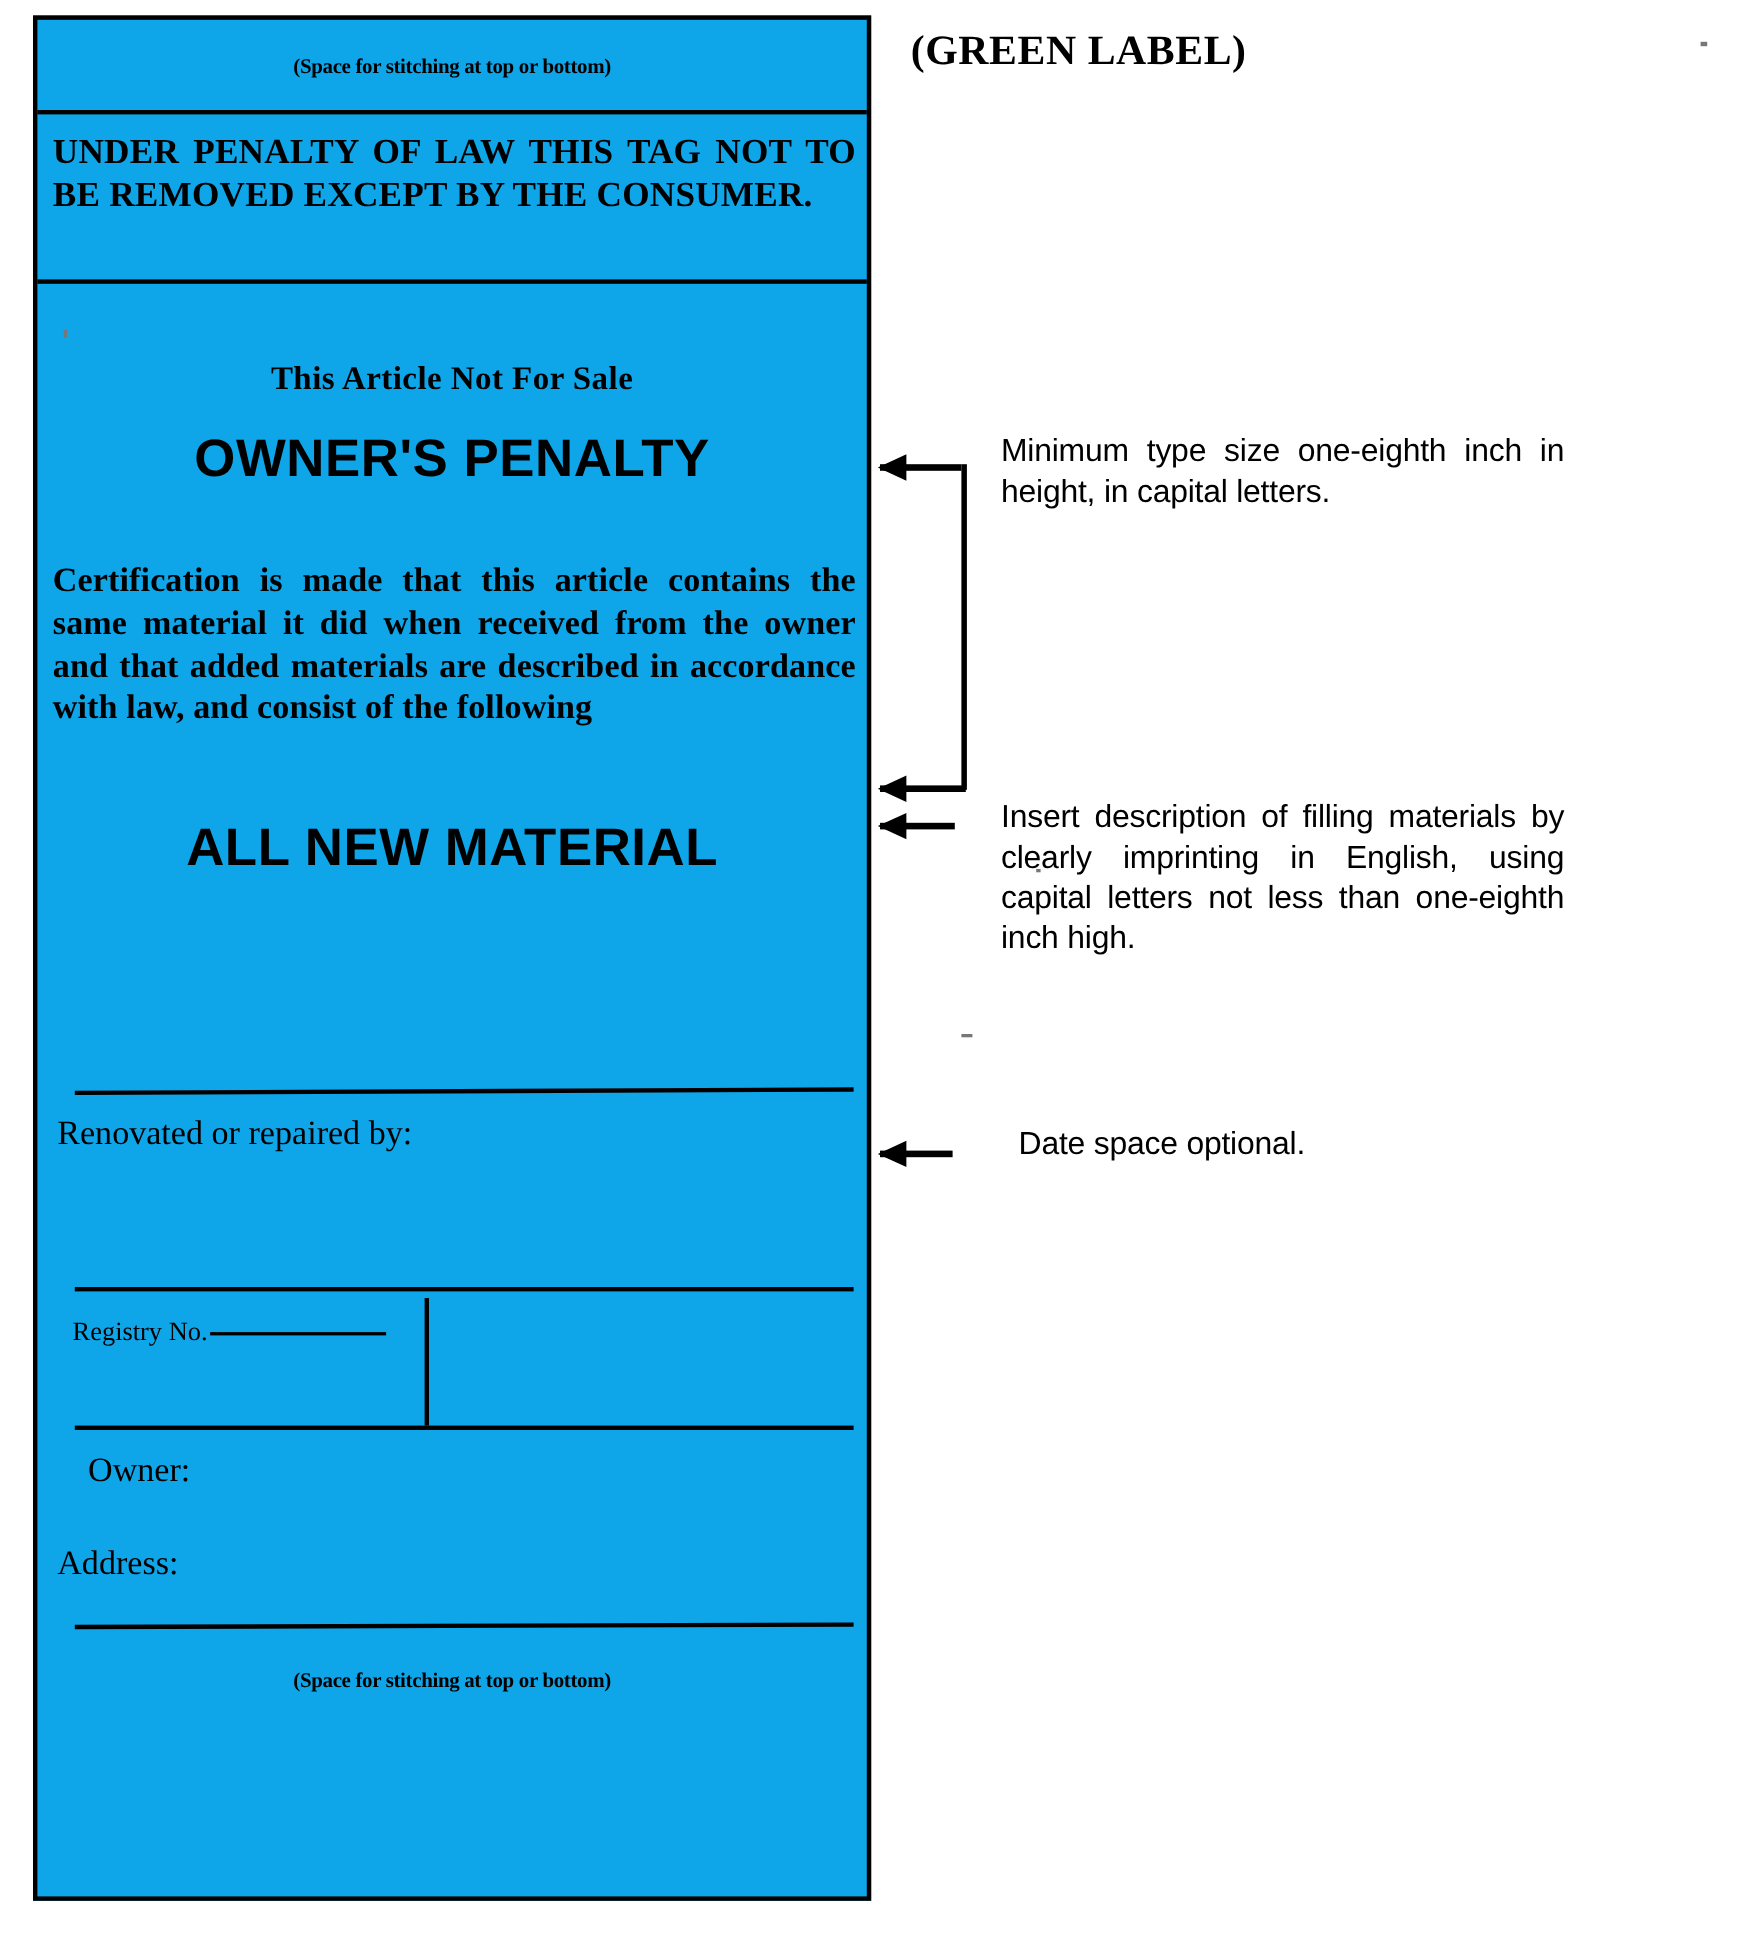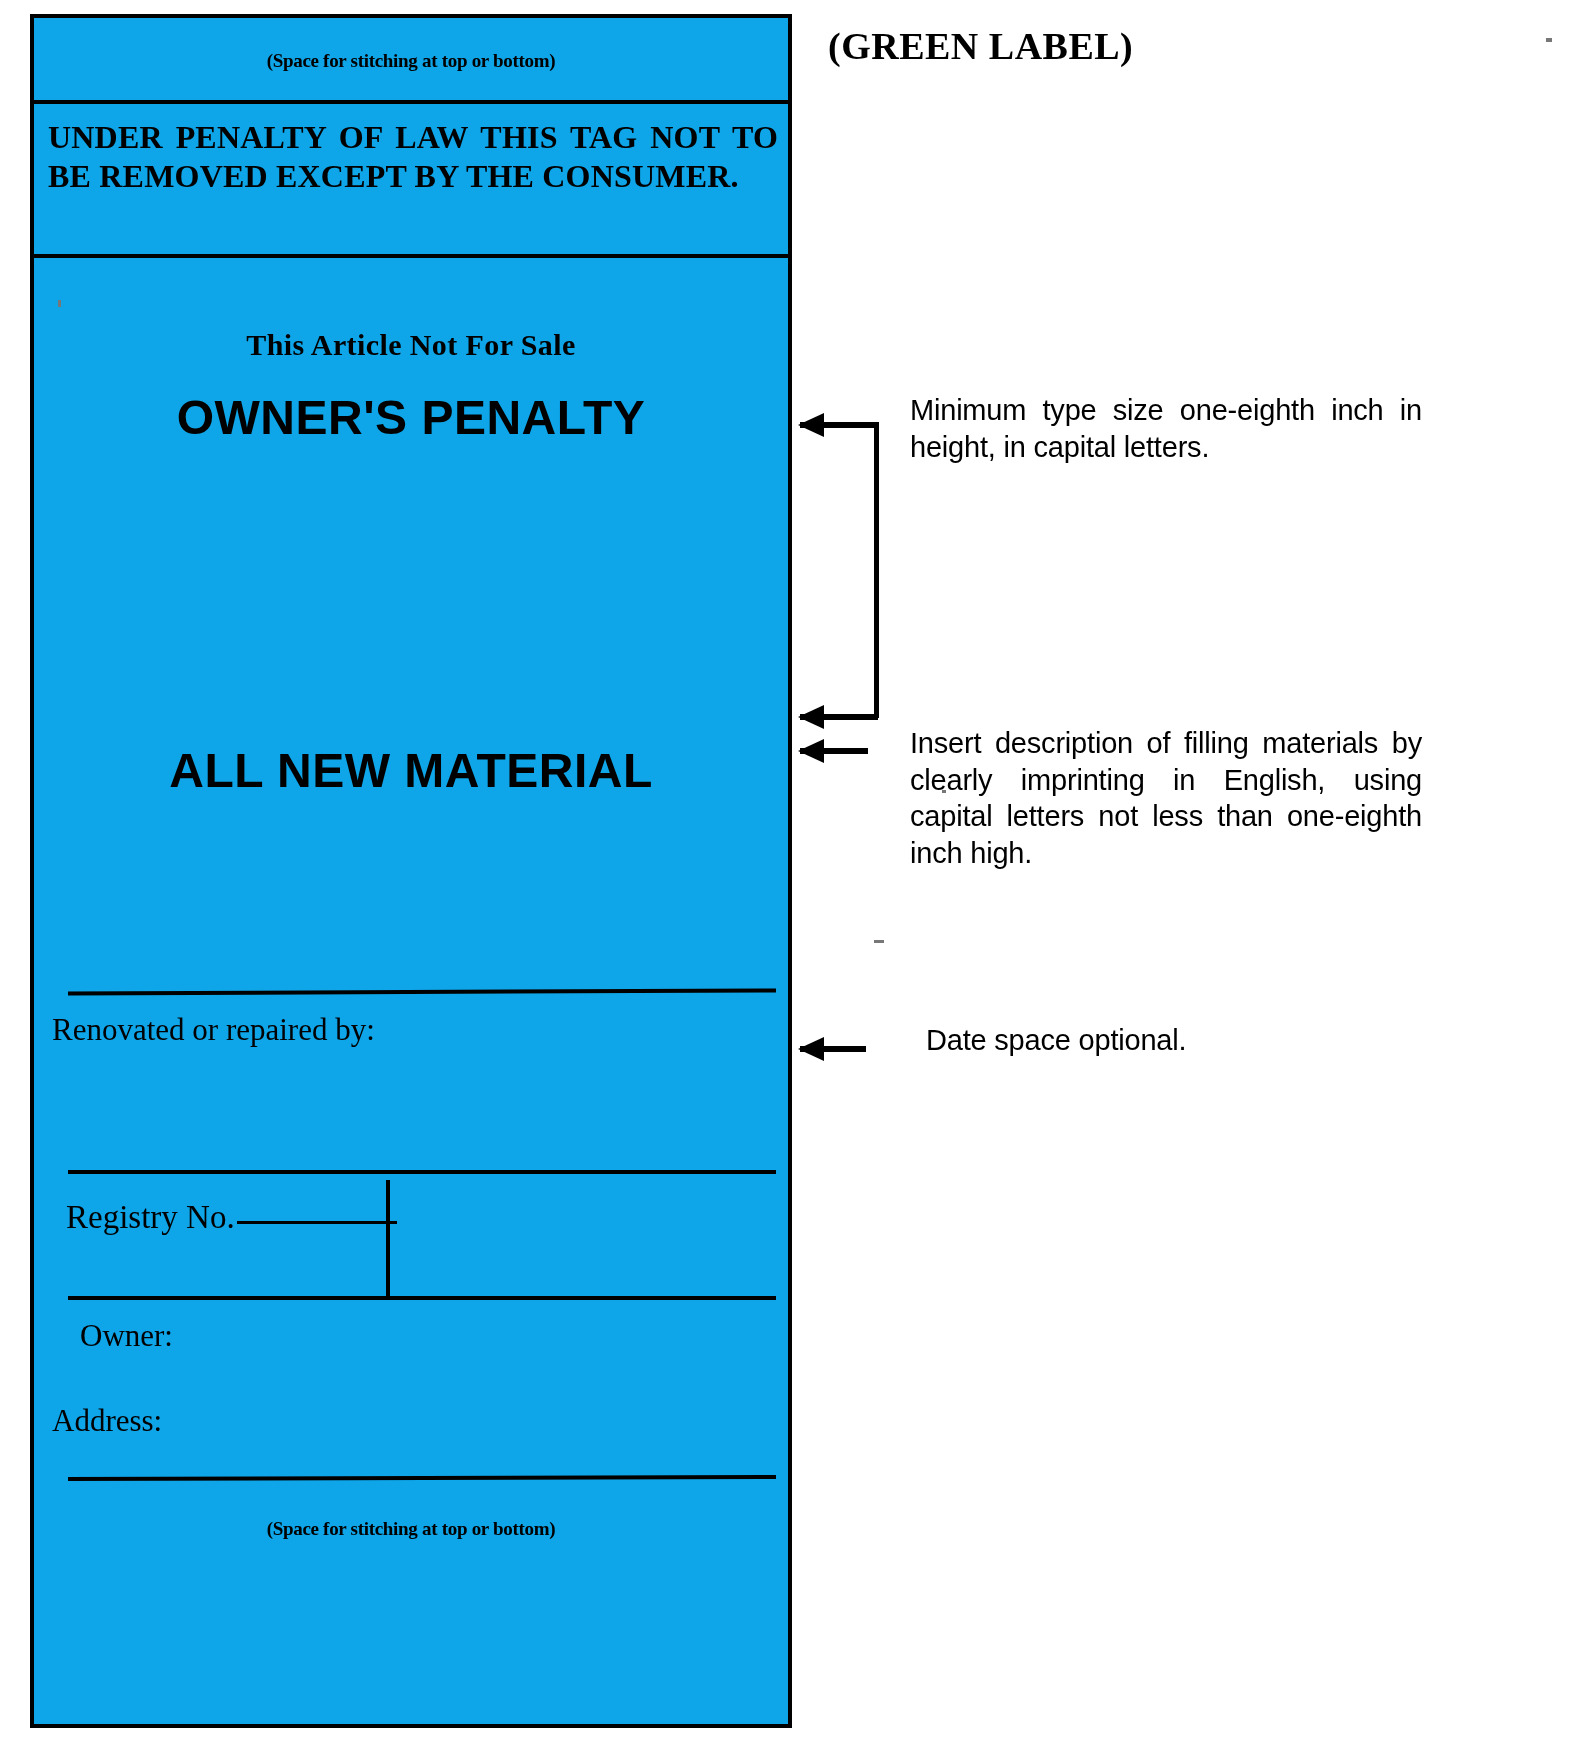--- a/index.html
+++ b/index.html
@@ -163,21 +163,21 @@
     top: 0;
     width: 338px;
     height: 116px;
     border-right: 4px solid #000;
     box-sizing: border-box;
   }
   #registry-label {
     position: absolute;
     left: 14px;
     top: 16px;
-    font-size: 33px;
+    font-size: 24px;
     line-height: 1.28;
     white-space: nowrap;
   }
   #registry-blank {
     display: inline-block;
     width: 160px;
     border-bottom: 3px solid #000;
     vertical-align: 4px;
     margin-left: 2px;
   }
@@ -327,20 +327,21 @@
   <div class="stitch-strip" id="stitch-top">(Space for stitching at top or bottom)</div>
   <div id="stitch-top-rule"></div>
 
   <div id="penalty-block">UNDER PENALTY OF LAW THIS TAG NOT TO BE REMOVED EXCEPT BY THE CONSUMER.</div>
   <div id="penalty-rule"></div>
 
   <div id="not-for-sale">This Article Not For Sale</div>
 
   <div id="owners-material">OWNER'S PENALTY</div>
 
+  <div id="certification-text">Certification is made that this article contains the same material it did when received from the owner and that added materials are described in accordance with law, and consist of the following</div>
 
   <div id="all-new-material">ALL NEW MATERIAL</div>
 
   <div id="renovated-rule"></div>
   <div id="renovated-label">Renovated or repaired by:</div>
 
   <div id="optional-rule"></div>
 
   <div id="registry-row">
     <div id="registry-cell">

